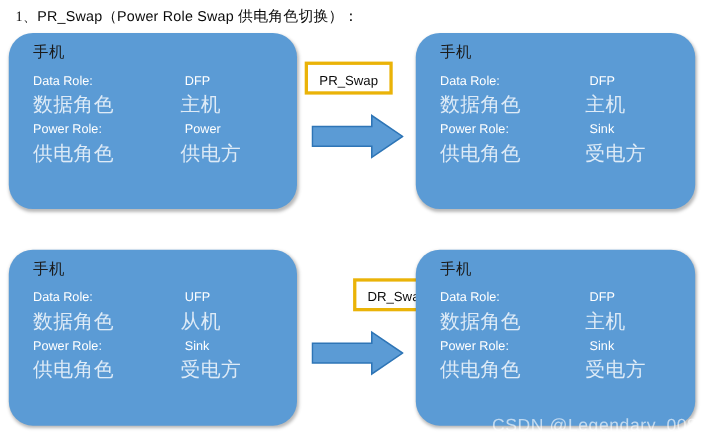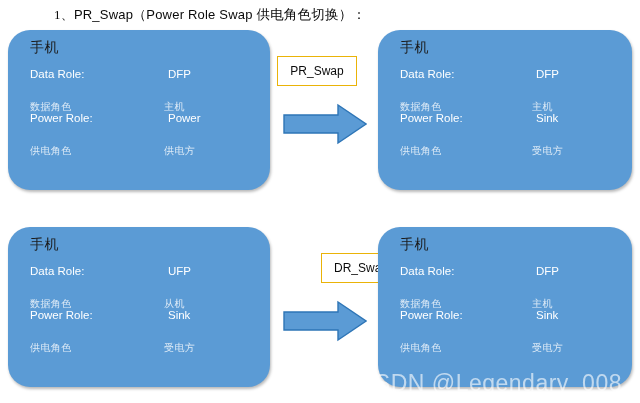--- a/index.html
+++ b/index.html
@@ -24,21 +24,20 @@
 
   
   .heading {
     position: absolute;
     left: 14px;
     font-size: 13.5px;
     color: #0a0a0a;
     letter-spacing: 0.2px;
     white-space: nowrap;
     font-family: "Liberation Serif", "DejaVu Serif", serif;
-    margin-left: 40px;
   }
   .heading .lat {
     font-family: "Liberation Sans", "DejaVu Sans", sans-serif;
     font-size: 13px;
   }
   .heading .idx {
     font-family: "Liberation Serif", "DejaVu Serif", serif;
     font-size: 13px;
   }
   #heading-1 { top: 6px; }
@@ -96,35 +95,34 @@
   .box-right .kv-val { left: 136px; }
 
   .lang-en {
     color: #ffffff;
     font-family: "Liberation Sans", "DejaVu Sans", sans-serif;
     font-size: 11.5px;
   }
   .lang-cn {
     color: rgba(255,255,255,0.80);
     font-family: "DejaVu Sans", "Liberation Sans", sans-serif;
-    font-size: 10px;
+    font-size: 18px;
     letter-spacing: 0.4px;
-    margin-top: 11px;
   }
   .box-left .lang-cn.kv-val  { left: 134px; }
   .box-right .lang-cn.kv-val { left: 132px; }
 
   
   .swap-chip {
     position: absolute;
     left: 277px;
     width: 80px;
     height: 30px;
     background: #ffffff;
-    border: 1px solid #eab308;
+    border: 3px solid #eab308;
     box-sizing: border-box;
     text-align: center;
     line-height: 28px;
     font-size: 12px;
     color: #0b0b0b;
     font-family: "Liberation Sans", "DejaVu Sans", sans-serif;
   }
   .row-1 .swap-chip { top: 56px; }
   .row-2 .swap-chip { top: 253px; margin-left: 44px; }
 
@@ -135,23 +133,23 @@
     width: 84px;
     height: 42px;
   }
   .row-1 .arrow-wrap { top: 103px; }
   .row-2 .arrow-wrap { top: 300px; }
   .arrow-wrap svg { display: block; width: 84px; height: 42px; }
 
   
   .watermark {
     position: absolute;
-    right: 18px;
+    right: 6px;
     bottom: 6px;
-    font-size: 23px;
+    font-size: 16px;
     color: rgba(255,255,255,0.62);
     font-family: "Liberation Sans", "DejaVu Sans", sans-serif;
     letter-spacing: 0.5px;
     white-space: nowrap;
     pointer-events: none;
   }
 </style>
 </head>
 <body>
 

